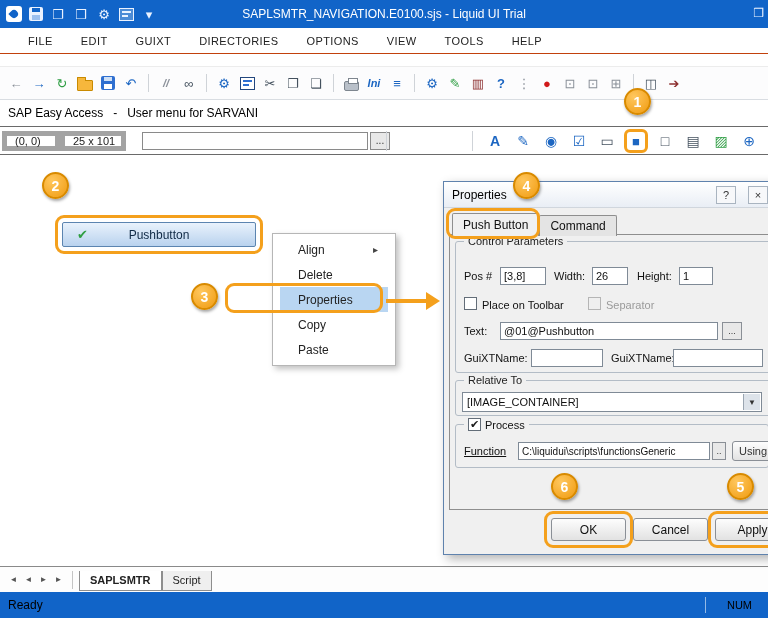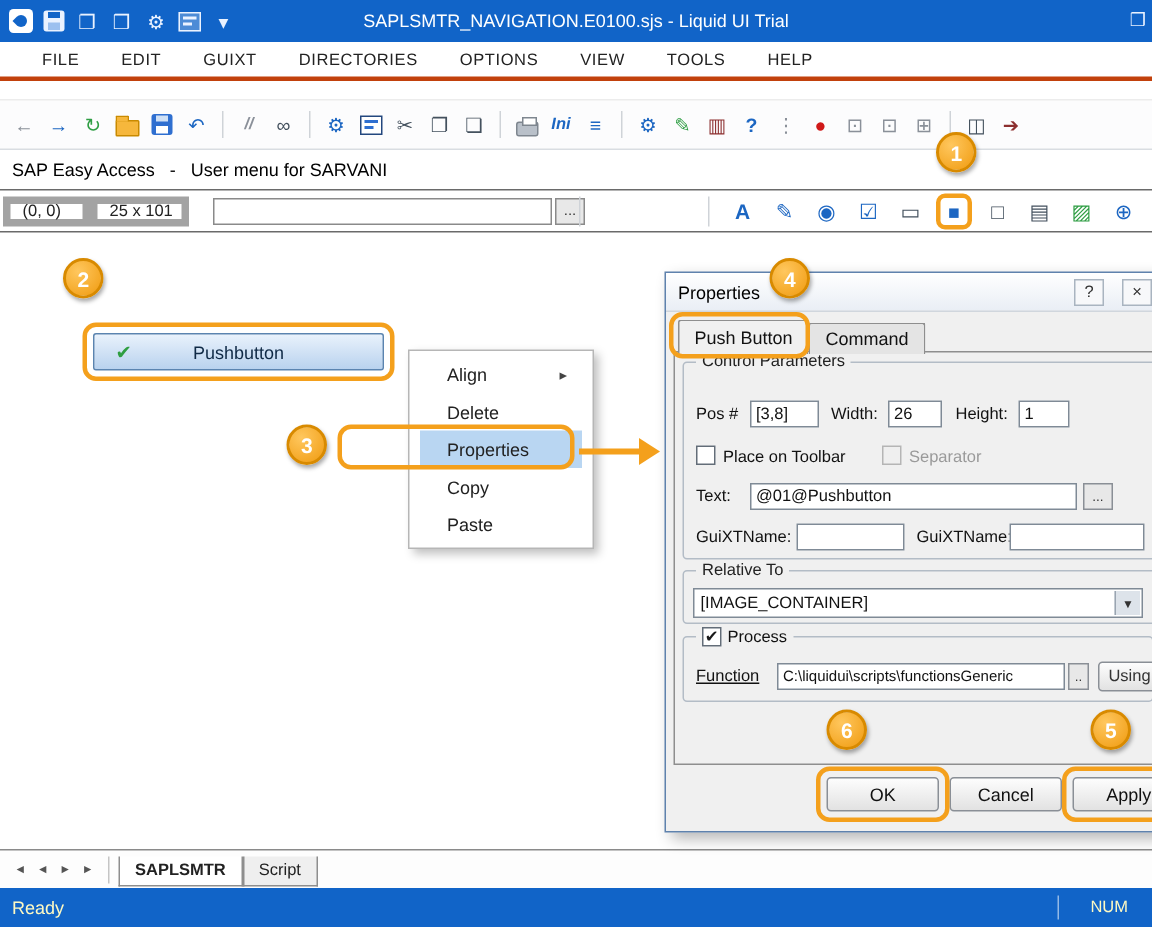--- a/index.html
+++ b/index.html
@@ -19,21 +19,21 @@
   .idisk-w::before { content:""; position:absolute; left:3px; top:1px; width:8px; height:4px; background:#1164c8; }
   .idisk-w::after { content:""; position:absolute; left:3px; bottom:1px; width:8px; height:5px; background:#9cc0ef; }
   .ieditor-w { width:15px; height:13px; border:1px solid #eaf2ff; background:rgba(255,255,255,.25); position:relative; }
   .ieditor-w::before { content:""; position:absolute; left:2px; top:2px; right:2px; height:2px; background:#eaf2ff; }
   .ieditor-w::after { content:""; position:absolute; left:2px; top:6px; width:6px; height:2px; background:#eaf2ff; }
   .tb-title { position:absolute; left:0; right:0; text-align:center; font-size:12px; color:#fff; }
   .tb-win { position:absolute; right:4px; top:6px; font-size:12px; color:#eaf2ff; }
 
   
   .menubar { position:absolute; left:0; top:28px; width:100%; height:26px; background:#fff;
-             display:flex; align-items:center; padding-left:14px; border-bottom:3px solid #c2410c; }
+             display:flex; align-items:center; padding-left:14px; border-bottom:1px solid #c2410c; }
   .menu-item { font-size:11px; color:#222; padding:0 14px; letter-spacing:.4px; cursor:default; }
 
   
   .toolbar { position:absolute; left:0; top:66px; width:100%; height:34px; background:#fcfcfd;
              border-top:1px solid #ececec; border-bottom:1px solid #d9dde2;
              display:flex; align-items:center; padding-left:6px; gap:3px; }
   .ti { width:20px; height:20px; display:flex; align-items:center; justify-content:center; font-size:13px; color:#555; }
   .tsep { width:1px; height:18px; background:#cfd3d8; margin:0 4px; }
   .c-gray { color:#8a9099; } .c-blue { color:#1c66c2; } .c-green { color:#2f9e44; }
   .c-dark { color:#44515e; } .c-red { color:#d01919; } .c-maroon { color:#8c2f2f; }
@@ -123,21 +123,21 @@
   
   .tabstrip { position:absolute; left:0; top:566px; width:100%; height:26px; background:#fdfdfd;
               border-top:1px solid #8a8a8a; display:flex; align-items:center; }
   .nav { width:15px; height:16px; display:flex; align-items:center; justify-content:center; font-size:8px; color:#555; }
   .btab { height:20px; padding:0 10px; margin-top:2px; display:flex; align-items:center; font-size:11px; color:#222;
           border:1px solid #8e8e8e; border-top:none; background:#efefef; }
   .btab.active { background:#fff; font-weight:bold; }
 
   
   .statusbarx { position:absolute; left:0; top:592px; width:100%; height:26px; background:#1164c8;
-               color:#fef9c3; display:flex; align-items:center; font-size:12px; }
+               color:#000000; display:flex; align-items:center; font-size:12px; }
   .sb-div { position:absolute; right:62px; top:5px; width:1px; height:16px; background:rgba(255,255,255,.55); }
   .sb-right { position:absolute; right:16px; font-size:11px; }
 
   
   .badge { position:absolute; width:27px; height:27px; border-radius:50%;
            background:radial-gradient(circle at 35% 30%, #ffc75e, #f09b10); border:2px solid #d88a00;
            color:#fff; font-size:14px; font-weight:bold; display:flex; align-items:center; justify-content:center;
            box-shadow:1px 2px 3px rgba(0,0,0,.35); z-index:60; }
 </style>
 </head>

